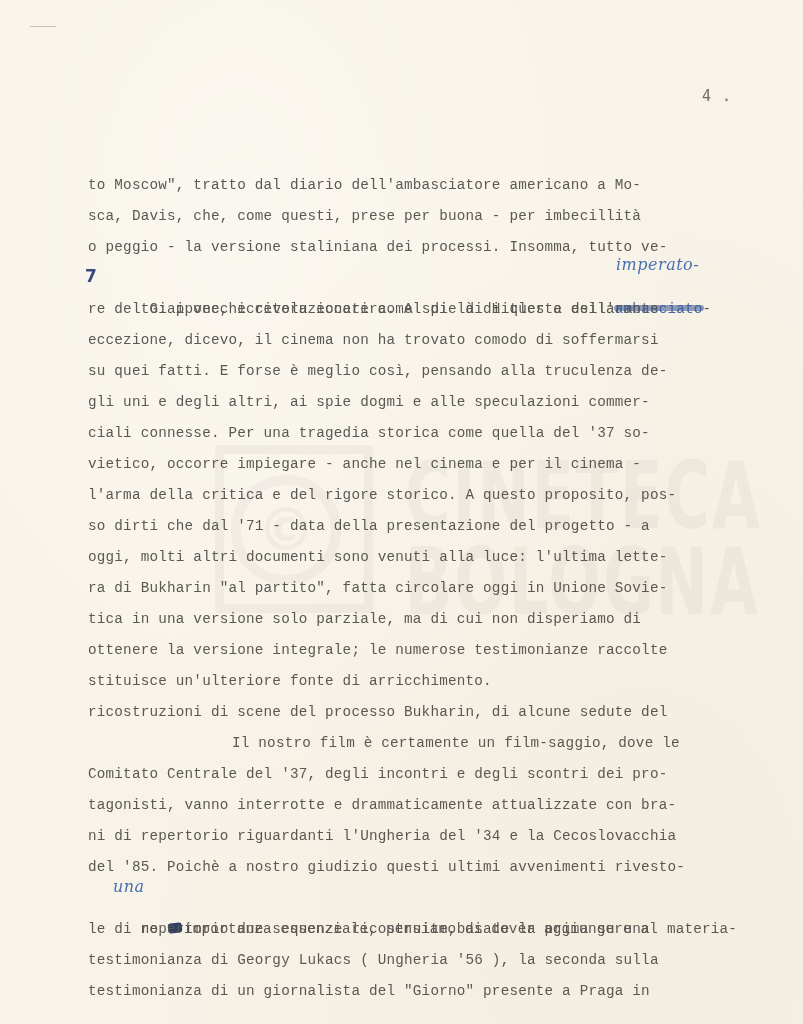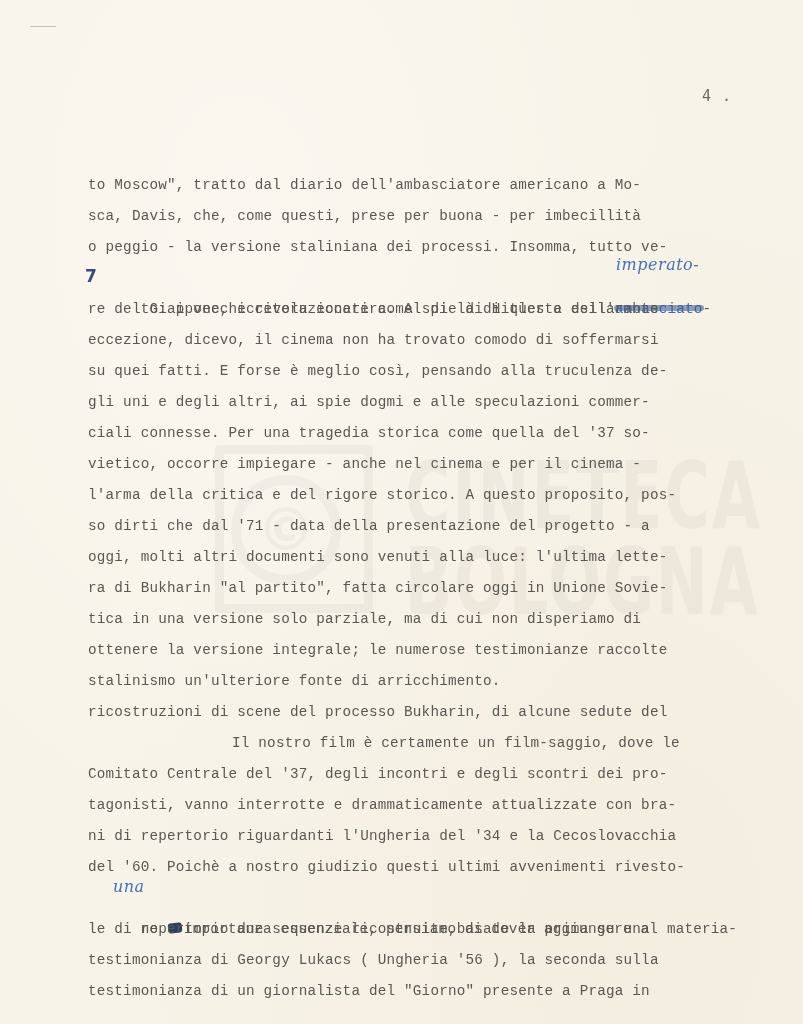--- a/index.html
+++ b/index.html
@@ -182,27 +182,27 @@
     <div class="line">su quei fatti. E forse è meglio così, pensando alla truculenza de-</div>
     <div class="line">gli uni e degli altri, ai spie dogmi e alle speculazioni commer-</div>
     <div class="line">ciali connesse. Per una tragedia storica come quella del '37 so-</div>
     <div class="line">vietico, occorre impiegare - anche nel cinema e per il cinema -</div>
     <div class="line">l'arma della critica e del rigore storico. A questo proposito, pos-</div>
     <div class="line">so dirti che dal '71 - data della presentazione del progetto - a</div>
     <div class="line">oggi, molti altri documenti sono venuti alla luce: l'ultima lette-</div>
     <div class="line">ra di Bukharin "al partito", fatta circolare oggi in Unione Sovie-</div>
     <div class="line">tica in una versione solo parziale, ma di cui non disperiamo di</div>
     <div class="line">ottenere la versione integrale; le numerose testimonianze raccolte</div>
-    <div class="line">stalinismo un'ulteriore fonte di arricchimento.</div>
+    <div class="line">stituisce un'ulteriore fonte di arricchimento.</div>
     <div class="line">ricostruzioni di scene del processo Bukharin, di alcune sedute del</div>
     <div class="line indent">Il nostro film è certamente un film-saggio, dove le</div>
     <div class="line">Comitato Centrale del '37, degli incontri e degli scontri dei pro-</div>
     <div class="line">tagonisti, vanno interrotte e drammaticamente attualizzate con bra-</div>
     <div class="line">ni di repertorio riguardanti l'Ungheria del '34 e la Cecoslovacchia</div>
-    <div class="line">del '60. Poichè a nostro giudizio questi ultimi avvenimenti rivesto-</div>
+    <div class="line">del '85. Poichè a nostro giudizio questi ultimi avvenimenti rivesto-</div>
 
     <div class="line">
       <span>no </span><span class="blot"></span><span>importanza essenziale, pensiamo di dover aggiungere al materia-</span>
       <span class="handwriting" style="left:25px; top:-12px;">una</span>
     </div>
 
     <div class="line">le di repertorio due sequenze ricostruite,basate la prima su una</div>
     <div class="line">testimonianza di Georgy Lukacs ( Ungheria '56 ), la seconda sulla</div>
     <div class="line">testimonianza di un giornalista del "Giorno" presente a Praga in</div>
 

